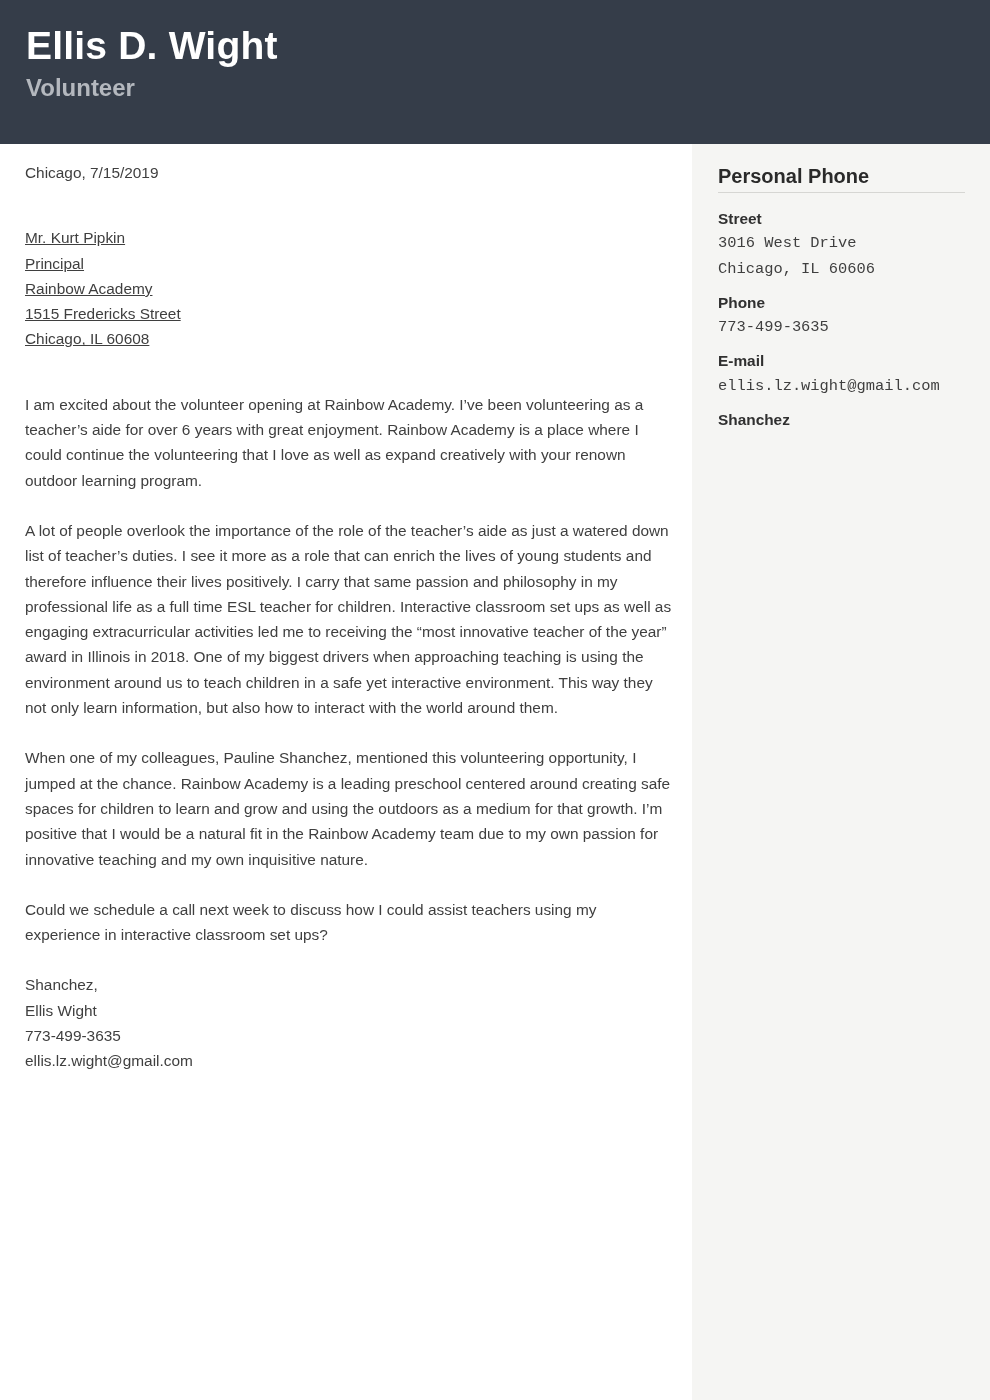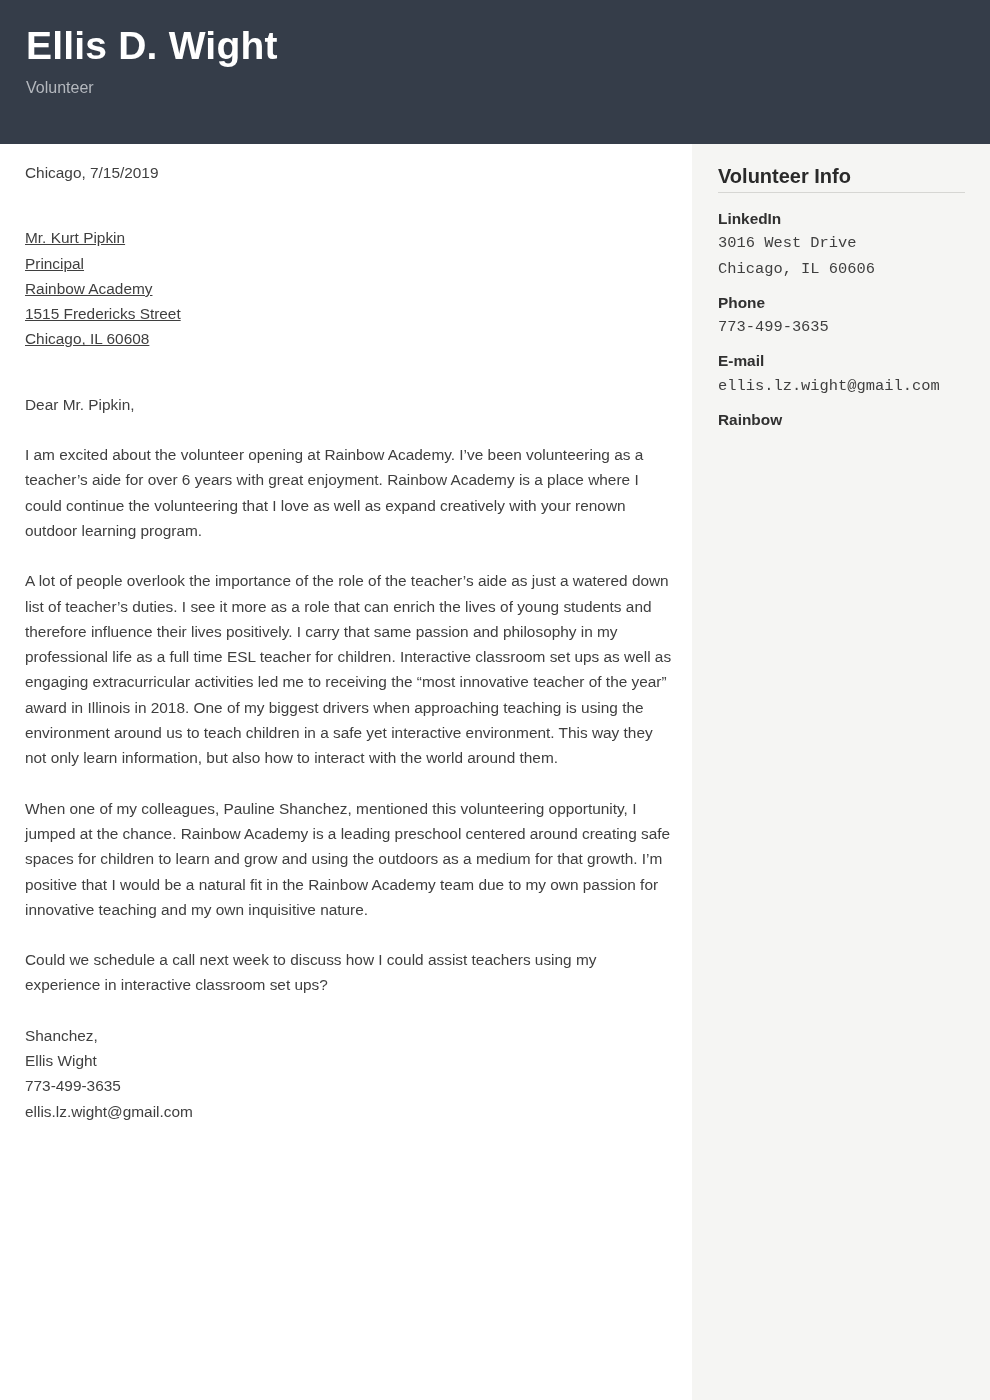--- a/index.html
+++ b/index.html
@@ -22,21 +22,21 @@
   .header{
     width:990px;height:144px;
     background:var(--header-bg);
     padding:25px 0 0 26px;
   }
   .header h1{
     font-size:39px;line-height:42px;font-weight:700;
     color:var(--header-name);letter-spacing:.2px;
   }
   .header .subtitle{
-    font-size:16px;line-height:24px;font-weight:400;
+    font-size:24px;line-height:24px;font-weight:700;
     color:var(--header-subtitle);margin-top:9px;
   }
   .content{display:flex;width:990px;height:1384px;}
   .letter{
     width:692px;flex:0 0 692px;
     padding:16px 19px 0 25px;
     background:#ffffff;
     font-size:15.4px;line-height:25.3px;
   }
   .letter .date{margin-bottom:40px;}
@@ -75,51 +75,50 @@
 
   <main class="letter">
     <div class="date">Chicago, 7/15/2019</div>
     <div class="recipient">
         <div>Mr. Kurt Pipkin</div>
         <div>Principal</div>
         <div>Rainbow Academy</div>
         <div>1515 Fredericks Street</div>
         <div>Chicago, IL 60608</div>
       </div>
-    <div class="salutation">Dear Mr. Pipkin,</div>
     <div>
         <p>I am excited about the volunteer opening at Rainbow Academy. I’ve been volunteering as a teacher’s aide for over 6 years with great enjoyment. Rainbow Academy is a place where I could continue the volunteering that I love as well as expand creatively with your renown outdoor learning program.</p>
         <p>A lot of people overlook the importance of the role of the teacher’s aide as just a watered down list of teacher’s duties. I see it more as a role that can enrich the lives of young students and therefore influence their lives positively. I carry that same passion and philosophy in my professional life as a full time ESL teacher for children. Interactive classroom set ups as well as engaging extracurricular activities led me to receiving the “most innovative teacher of the year” award in Illinois in 2018. One of my biggest drivers when approaching teaching is using the environment around us to teach children in a safe yet interactive environment. This way they not only learn information, but also how to interact with the world around them.</p>
         <p>When one of my colleagues, Pauline Shanchez, mentioned this volunteering opportunity, I jumped at the chance. Rainbow Academy is a leading preschool centered around creating safe spaces for children to learn and grow and using the outdoors as a medium for that growth. I’m positive that I would be a natural fit in the Rainbow Academy team due to my own passion for innovative teaching and my own inquisitive nature.</p>
         <p>Could we schedule a call next week to discuss how I could assist teachers using my experience in interactive classroom set ups?</p>
       </div>
     <div class="closing">
         <div>Shanchez,</div>
         <div>Ellis Wight</div>
         <div>773-499-3635</div>
         <div>ellis.lz.wight@gmail.com</div>
       </div>
   </main>
 
   <aside class="sidebar">
-    <h2>Volunteer Info</h2>
+    <h2>Personal Phone</h2>
     <hr>
     <div class="groups" id="sidebar-groups">
         <div class="pi-group">
-          <div class="pi-label">LinkedIn</div>
+          <div class="pi-label">Street</div>
           <div class="pi-value">3016 West Drive</div>
           <div class="pi-value">Chicago, IL 60606</div>
         </div>
         <div class="pi-group">
           <div class="pi-label">Phone</div>
           <div class="pi-value">773-499-3635</div>
         </div>
         <div class="pi-group">
           <div class="pi-label">E-mail</div>
           <div class="pi-value">ellis.lz.wight@gmail.com</div>
         </div>
         <div class="pi-group">
-          <div class="pi-label">Rainbow</div>
+          <div class="pi-label">Shanchez</div>
         </div>
       </div>
   </aside>
 
 </div>
 
 </body></html>

